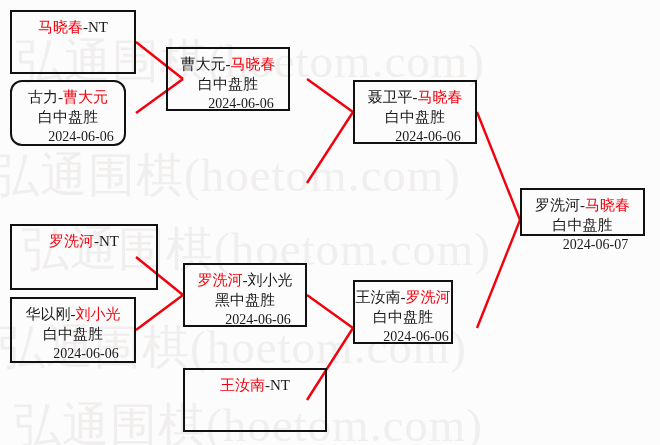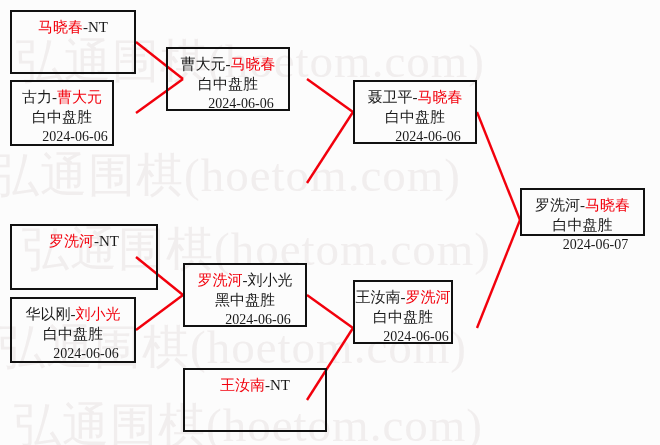--- a/index.html
+++ b/index.html
@@ -110,21 +110,21 @@
       <line x1="307" y1="295" x2="353" y2="328" stroke="#f2000c" stroke-width="2.4"></line>
       <line x1="307" y1="400" x2="353" y2="328" stroke="#f2000c" stroke-width="2.4"></line>
       <line x1="477" y1="112" x2="520" y2="220" stroke="#f2000c" stroke-width="2.4"></line>
       <line x1="477" y1="328" x2="520" y2="220" stroke="#f2000c" stroke-width="2.4"></line>
     </svg>
 
   <div id="boxes-layer">
       <div class="match-box" style="left: 10px; top: 10px; width: 126px; height: 64px;">
         <div class="match-line pairing"><span class="p-win">马晓春</span><span class="sep">-</span><span class="nt">NT</span></div>
       </div>
-      <div class="match-box" style="left: 10px; top: 80px; width: 104px; height: 66px;">
+      <div class="match-box" style="left: 10px; top: 80px; width: 116px; height: 66px; border-radius: 12px;">
         <div class="match-line pairing"><span class="p-lose">古力</span><span class="sep">-</span><span class="p-win">曹大元</span></div>
         <div class="match-line result">白中盘胜</div>
         <div class="match-line date">2024-06-06</div>
       </div>
       <div class="match-box" style="left: 10px; top: 224px; width: 148px; height: 66px;">
         <div class="match-line pairing"><span class="p-win">罗洗河</span><span class="sep">-</span><span class="nt">NT</span></div>
       </div>
       <div class="match-box" style="left: 10px; top: 297px; width: 126px; height: 66px;">
         <div class="match-line pairing"><span class="p-lose">华以刚</span><span class="sep">-</span><span class="p-win">刘小光</span></div>
         <div class="match-line result">白中盘胜</div>

